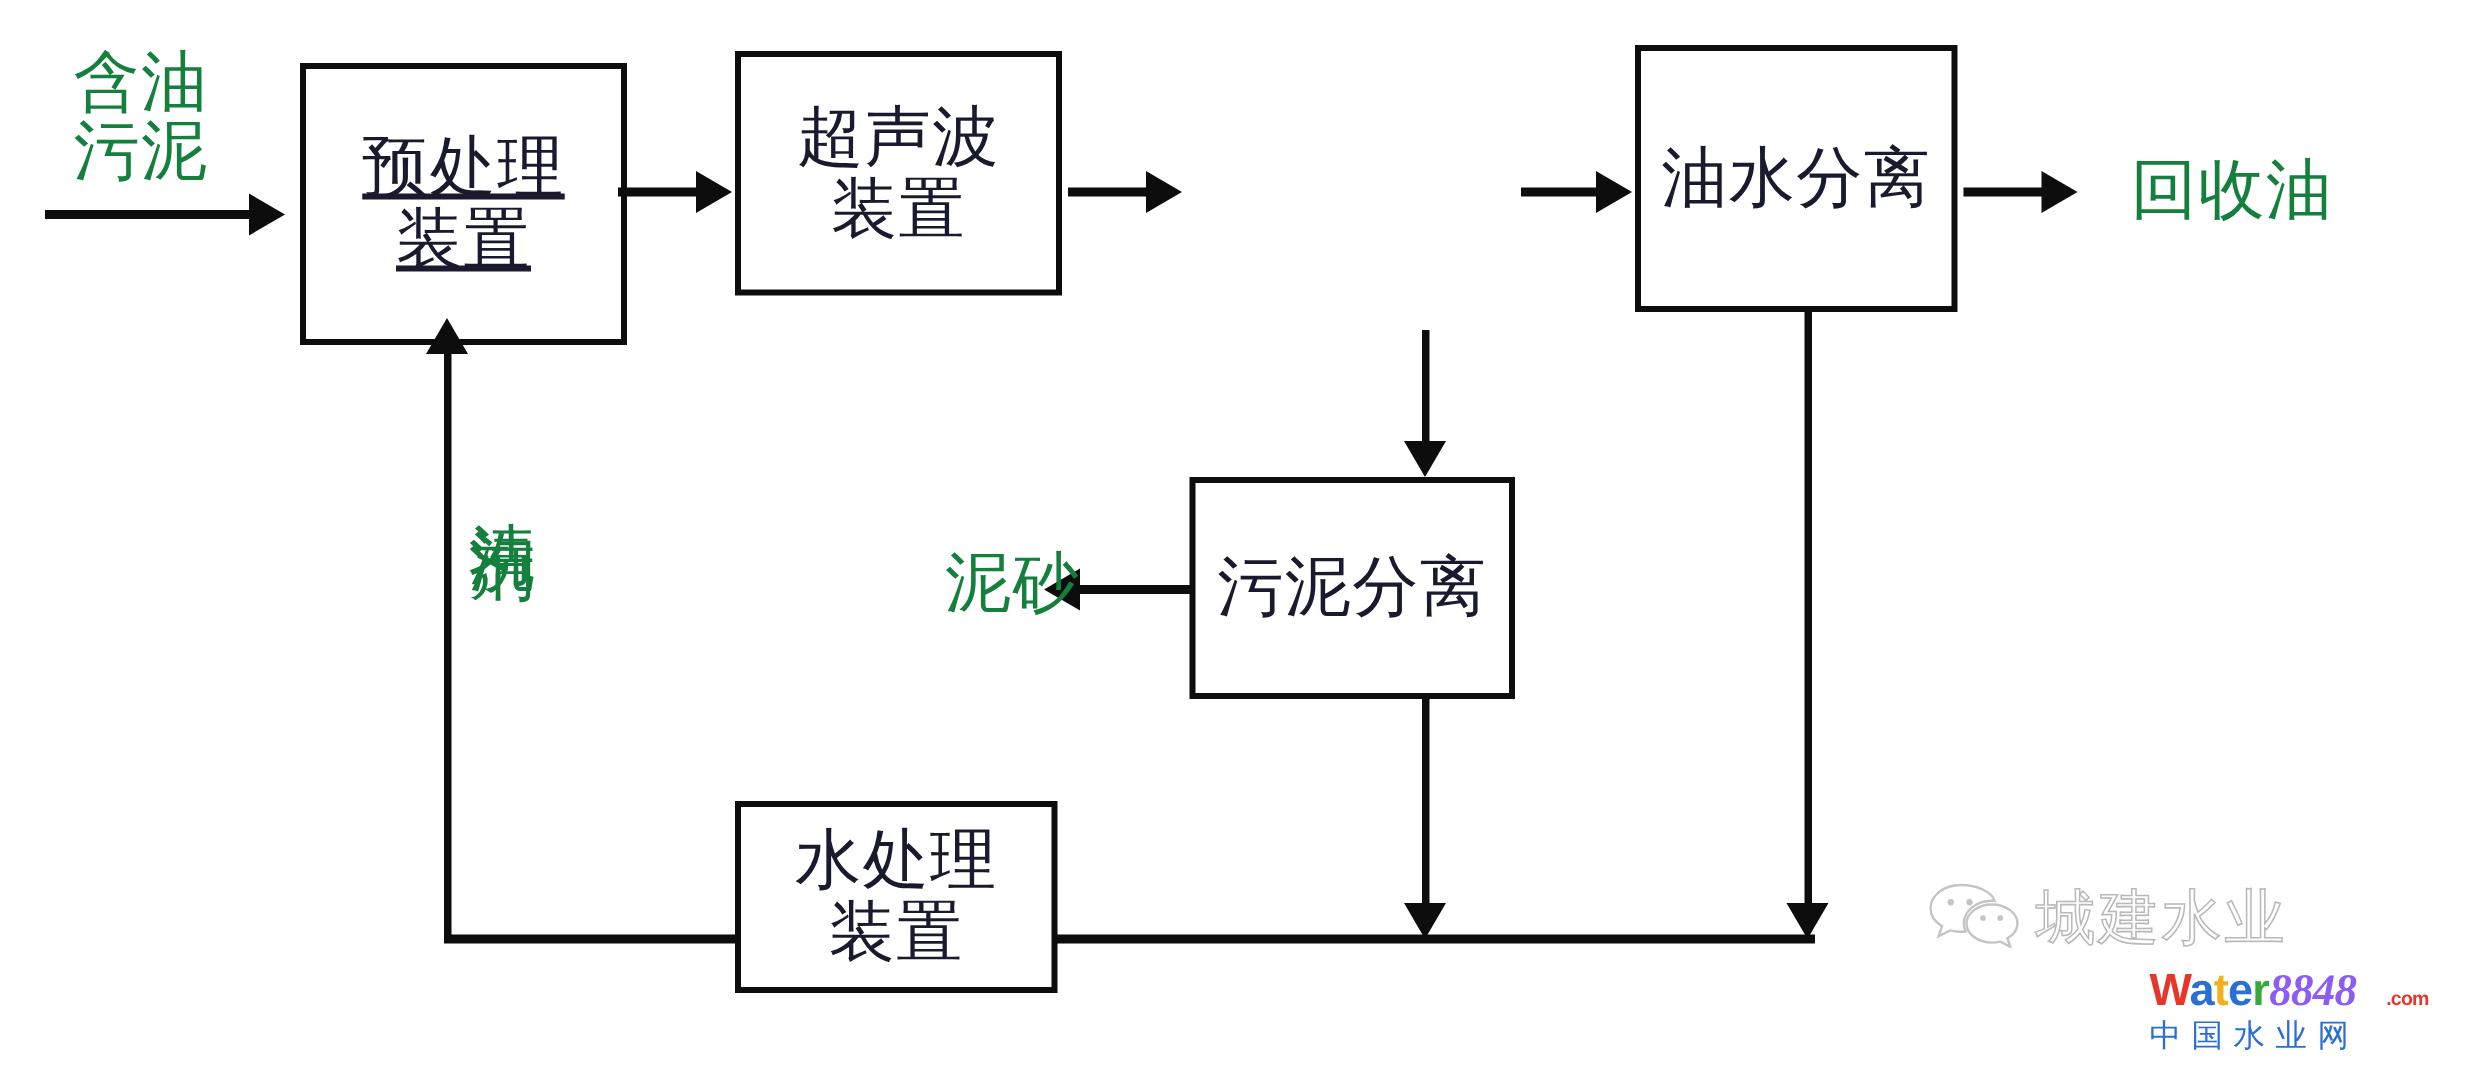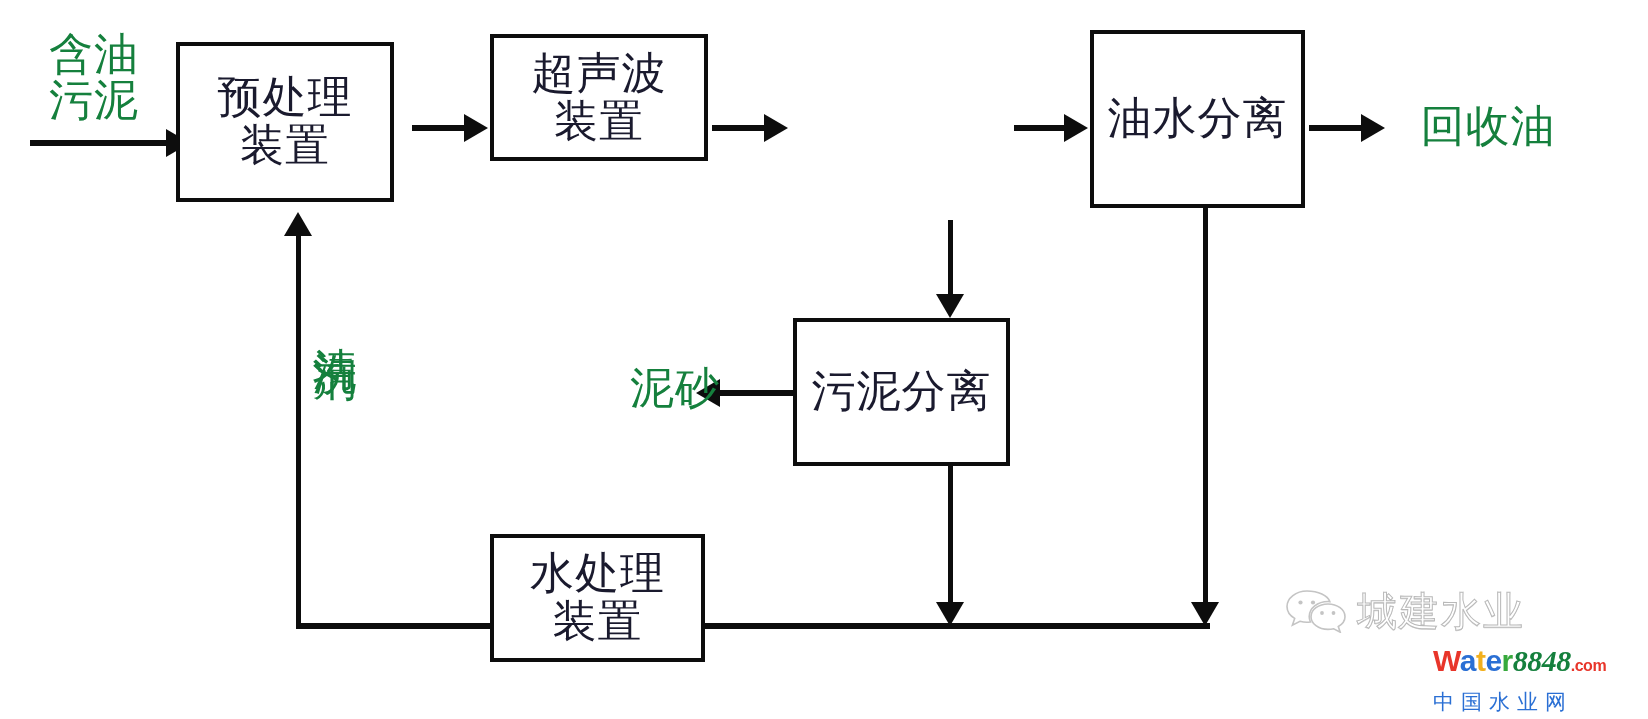--- a/index.html
+++ b/index.html
@@ -126,48 +126,49 @@
     font-weight: bold;
     line-height: 1;
     letter-spacing: -0.5px;
     white-space: nowrap;
   }
   .wm-water .num {
     font-style: italic;
     font-family: "Liberation Serif", serif;
   }
   .wm-water .dotcom {
-    font-size: 16px;
+    font-size: 13px;
     font-family: "Liberation Sans", sans-serif;
     font-style: normal;
     font-weight: bold;
+    margin-left: 20px;
   }
   .wm-cn {
     font-family: "Liberation Sans", sans-serif;
     font-size: 21px;
     letter-spacing: 7px;
-    margin-top: 12px;
+    margin-top: 0;
     white-space: nowrap;
   }
 </style>
 </head>
 <body>
 
 <div id="canvas">
 
   <div class="label" id="lbl-feed" style="left:34px; top:32px; width:120px;">含油
 污泥</div>
 
   <div class="hline" style="left:30px; top:140px; width:138px;"></div>
   <div class="arrowhead right" style="left:166px; top:129px;"></div>
 
-  <div class="box" id="box-pretreatment" style="left:176px; top:42px; width:218px; height:160px;">预处理
+  <div class="box" id="box-pretreatment" style="left:200px; top:42px; width:218px; height:188px;text-decoration:underline;">预处理
 装置</div>
 
-  <div class="box" id="box-ultrasonic" style="left:490px; top:34px; width:218px; height:127px;font-family:Liberation Serif, serif;">超声波
+  <div class="box" id="box-ultrasonic" style="left:490px; top:34px; width:218px; height:163px;font-family:Liberation Serif, serif;">超声波
 装置</div>
 
 
   <div class="box" id="box-sludge-sep" style="left:793px; top:318px; width:217px; height:148px;">污泥分离</div>
 
   <div class="box" id="box-oil-water" style="left:1090px; top:30px; width:215px; height:178px;">油水分离</div>
 
   <div class="box" id="box-water-treat" style="left:490px; top:534px; width:215px; height:128px;">水处理
 装置</div>
 
@@ -228,20 +229,20 @@
             <circle cx="37" cy="26" r="1.9"></circle>
             <circle cx="48.5" cy="26" r="1.9"></circle>
           </g>
         </svg>
       </span>
       <span class="wm-text">城建水业</span>
     </div>
 
     <div class="wm-row" id="wm-logo">
       <div class="wm-water">
-        <span style="color:#e8352a">W</span><span style="color:#2a6fd4">a</span><span style="color:#f2b01e">t</span><span style="color:#2a6fd4">e</span><span style="color:#37a93c">r</span><span class="num" style="color:#15803d">8848</span><span class="dotcom" style="color:#e8352a">.com</span>
+        <span style="color:#e8352a">W</span><span style="color:#2a6fd4">a</span><span style="color:#f2b01e">t</span><span style="color:#2a6fd4">e</span><span style="color:#37a93c">r</span><span class="num" style="color:#8b5cf6">8848</span><span class="dotcom" style="color:#e8352a">.com</span>
       </div>
       <div class="wm-cn" style="color:#2a6fd4">中国水业网</div>
     </div>
 
   </div>
 
 </div>
 
 </body></html>

